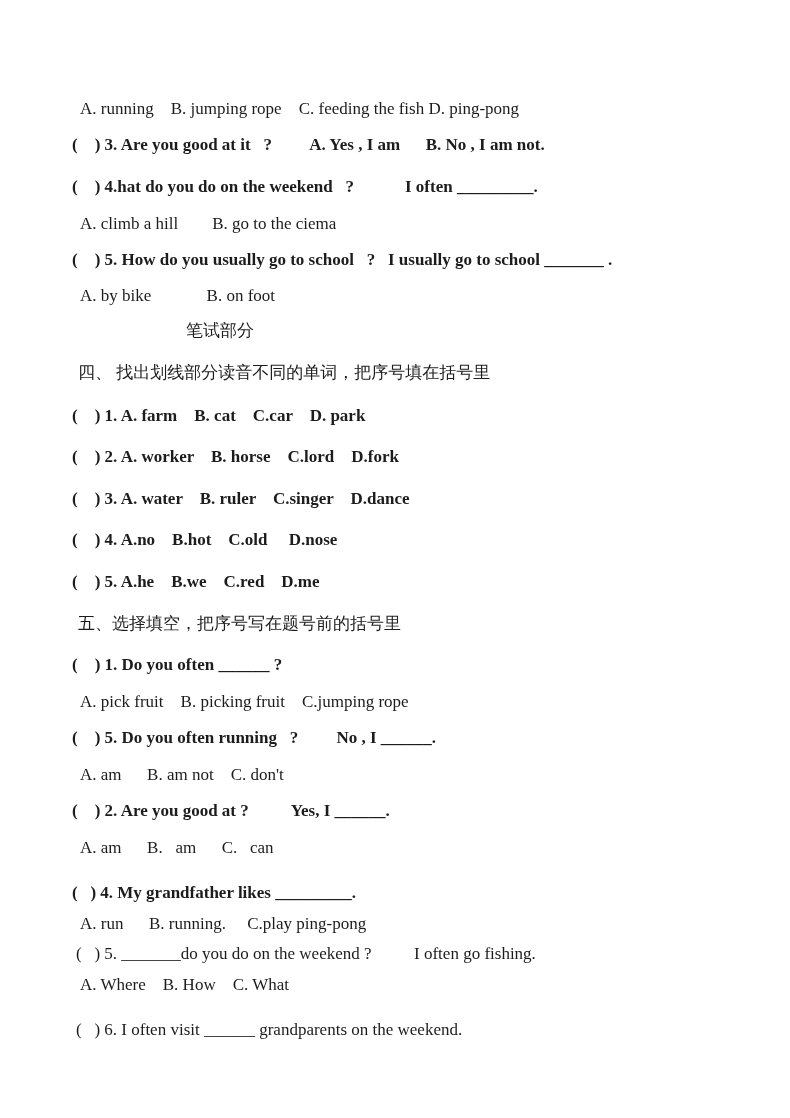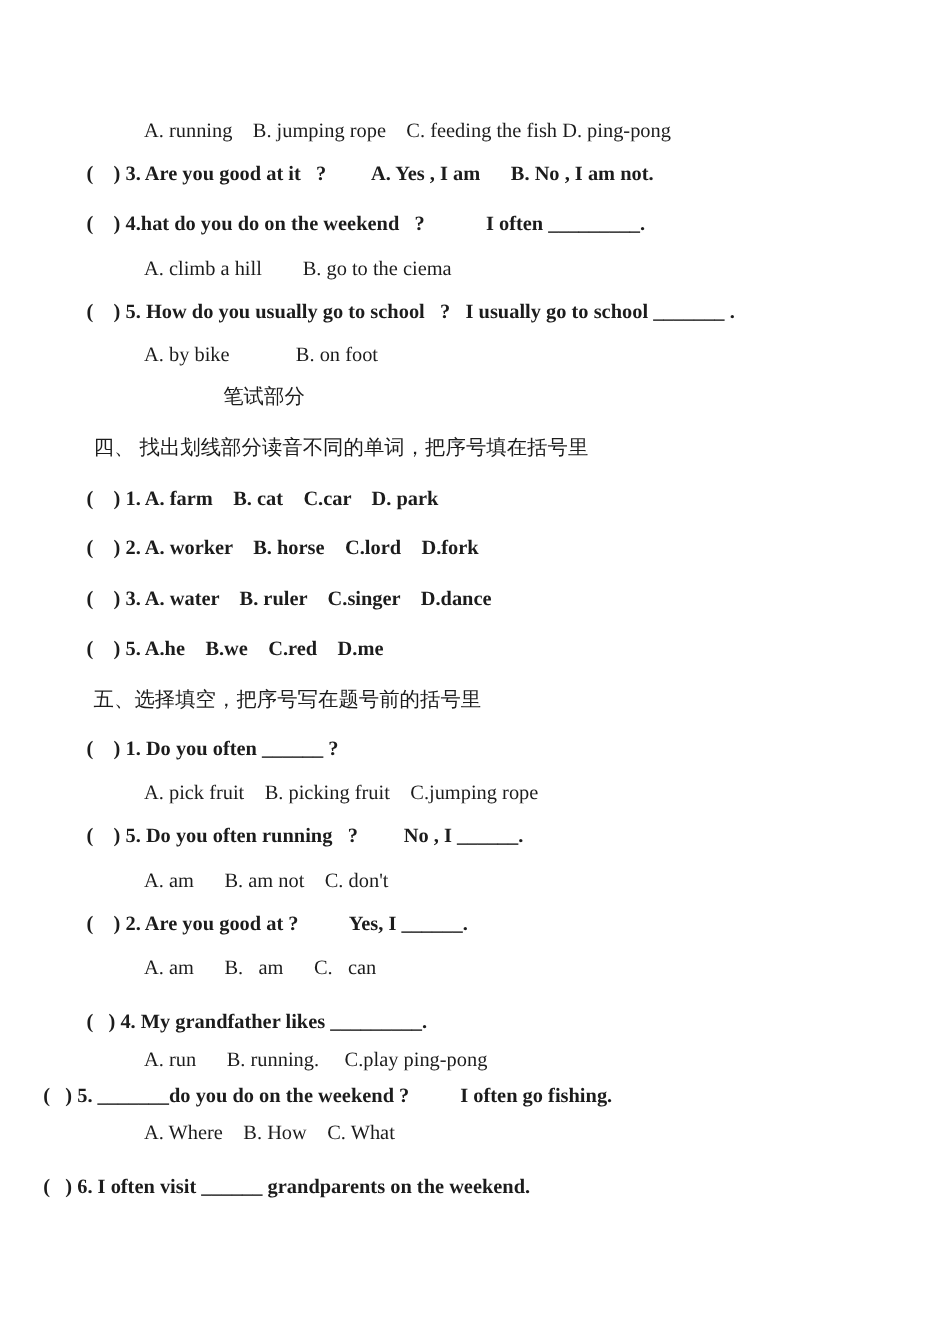--- a/index.html
+++ b/index.html
@@ -18,23 +18,23 @@
     overflow: hidden;
     font-family: "Liberation Serif", "DejaVu Serif", serif;
     font-size: 17px;
     color: #1c1c1c;
   }
   .line {
     white-space: pre;
     line-height: 21px;
   }
   
-  .ind-opt   { padding-left: 120px; font-family: Liberation Serif, serif; }  
+  .ind-opt   { padding-left: 80px; font-family: Liberation Serif, serif; }  
   .ind-q     { padding-left: 72px; font-weight: bold;  }  
-  .ind-q3    { padding-left: 36px; font-weight: bold;  }  
+  .ind-q3    { padding-left: 76px;  }  
   .ind-head  { padding-left: 186px; }  
   .ind-sec   { padding-left: 78px;  }  
   
   .m9  { margin-top: 9px;  }
   .m10 { margin-top: 10px; }
   .m11 { margin-top: 24px; }
   .m14 { margin-top: 14px; }
   .m15 { margin-top: 15px; }
   .m16 { margin-top: 16px; }
   .m20 { margin-top: 20px; }
@@ -52,20 +52,21 @@
   <div class="line ind-opt m16">A. climb a hill        B. go to the ciema</div>
   <div class="line ind-q   m15">(    ) 5. How do you usually go to school   ?   I usually go to school _______ .</div>
   <div class="line ind-opt m15">A. by bike             B. on foot</div>
 
   <div class="line ind-head m14">笔试部分</div>
 
   <div class="line ind-sec m21">四、 找出划线部分读音不同的单词，把序号填在括号里</div>
   <div class="line ind-q   m22">(    ) 1. A. farm    B. cat    C.car    D. park</div>
   <div class="line ind-q   m20">(    ) 2. A. worker    B. horse    C.lord    D.fork</div>
   <div class="line ind-q   m21">(    ) 3. A. water    B. ruler    C.singer    D.dance</div>
+  <div class="line ind-q   m20">(    ) 4. A.no    B.hot    C.old     D.nose</div>
   <div class="line ind-q   m21">(    ) 5. A.he    B.we    C.red    D.me</div>
 
   <div class="line ind-sec m21">五、选择填空，把序号写在题号前的括号里</div>
   <div class="line ind-q   m20">(    ) 1. Do you often ______ ?</div>
   <div class="line ind-opt m16">A. pick fruit    B. picking fruit    C.jumping rope</div>
   <div class="line ind-q   m15">(    ) 5. Do you often running   ?         No , I ______.</div>
   <div class="line ind-opt m16">A. am      B. am not    C. don't</div>
   <div class="line ind-q   m15">(    ) 2. Are you good at ?          Yes, I ______.</div>
   <div class="line ind-opt m16">A. am      B.   am      C.   can</div>
   <div class="line ind-q   m11">(   ) 4. My grandfather likes _________.</div>

